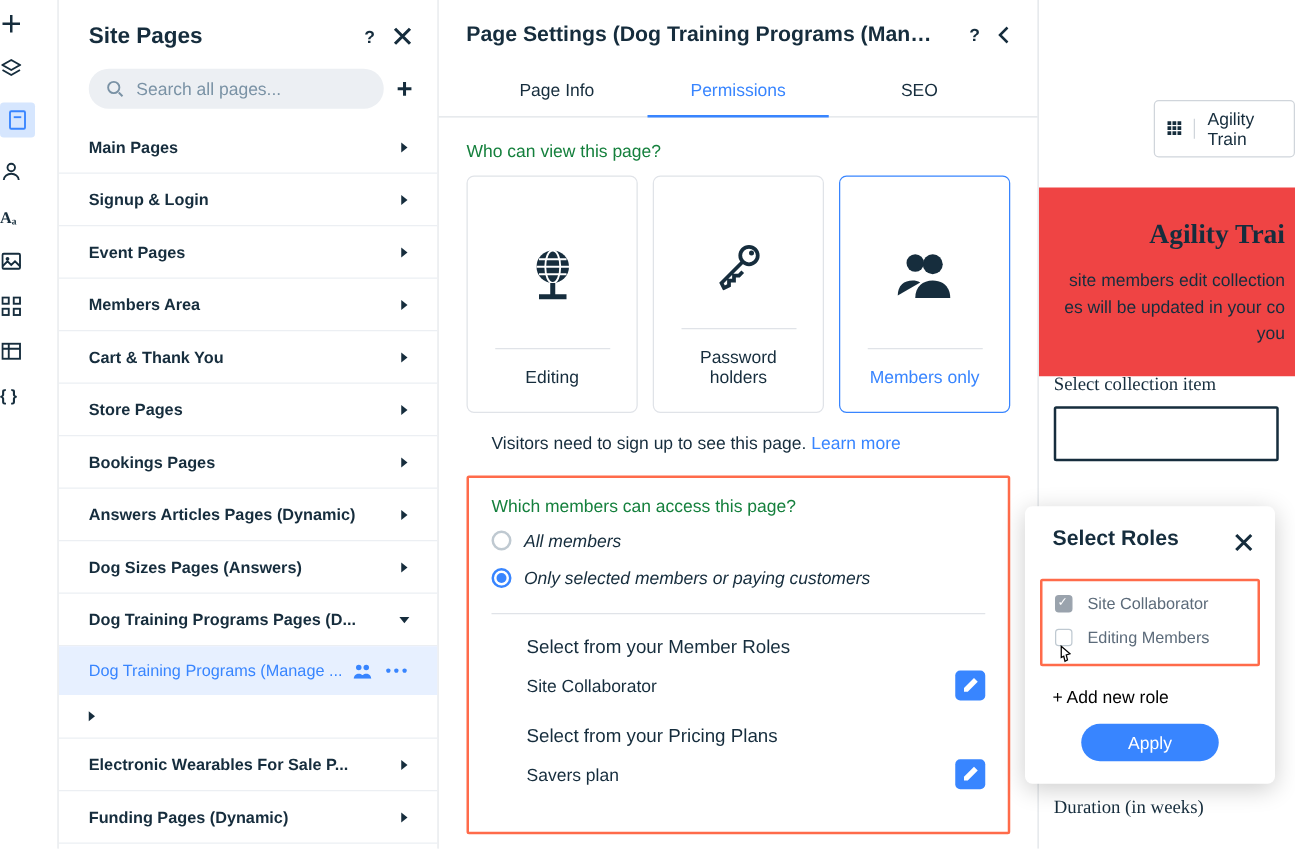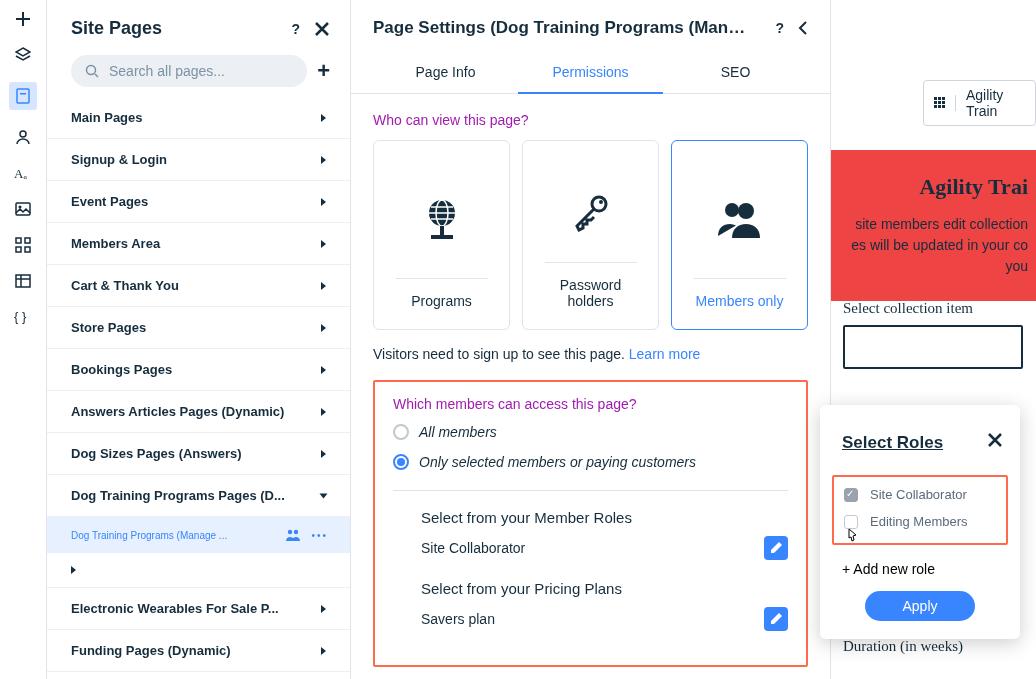--- a/index.html
+++ b/index.html
@@ -1,78 +1,78 @@
 <!DOCTYPE html>
 <html><head>
 <meta charset="utf-8">
 <style>
 * { box-sizing: border-box; margin: 0; padding: 0; }
 body { font-family: -apple-system, BlinkMacSystemFont, "Segoe UI", Helvetica, Arial, sans-serif; font-size: 14px; color: #162d3d; width: 1036px; height: 679px; overflow: hidden; background: #fff; position: relative; }
 
 
-.rail { position: absolute; left: 0; top: 0; width: 47px; height: 100%; border-right: 1px solid #e0e3e8; display: flex; flex-direction: column; align-items: center; padding-top: 10px; gap: 18px; }
+.rail { position: absolute; left: 0; top: 0; width: 47px; height: 100%; border-right: 1px solid #e0e3e8; display: flex; flex-direction: column; padding-top: 10px; gap: 18px; font-weight: bold; }
 .rail .ritem { width: 18px; height: 18px; display: flex; align-items: center; justify-content: center; cursor: pointer; color: #162d3d; }
 .rail .ritem.active { background: #d6e6fe; border-radius: 3px; width: 28px; height: 28px; color: #3885ff; }
 
 
 .pages-panel { position: absolute; left: 47px; top: 0; width: 304px; height: 100%; border-right: 1px solid #e0e3e8; background: #fff; display: flex; flex-direction: column; }
 .pp-header { display: flex; align-items: center; justify-content: space-between; padding: 18px 20px 16px 24px; }
 .pp-title { font-size: 18px; font-weight: 700; }
 .pp-header-actions { display: flex; gap: 14px; align-items: center; }
 .pp-search { display: flex; align-items: center; gap: 10px; padding: 0 20px 0 24px; margin-bottom: 10px; }
 .search-box { flex: 1; display: flex; align-items: center; background: #eceff3; border-radius: 18px; padding: 8px 14px; gap: 10px; }
 .search-box input { border: none; background: transparent; outline: none; font-size: 14px; flex: 1; color: #7a92a5; }
 .search-box input::placeholder { color: #7a92a5; }
 .add-btn { font-size: 22px; font-weight: 700; cursor: pointer; }
 
 .pp-list { flex: 1; overflow-y: auto; }
 .pp-row { display: flex; align-items: center; justify-content: space-between; padding: 13px 24px; font-size: 13px; font-weight: 700; border-bottom: 1px solid #eceff3; cursor: pointer; }
 .pp-row .arrow { width: 0; height: 0; border-top: 4px solid transparent; border-bottom: 4px solid transparent; border-left: 5px solid #162d3d; }
 .pp-row.expanded .arrow { transform: rotate(90deg); }
-.pp-subrow { display: flex; align-items: center; justify-content: space-between; padding: 12px 22px 12px 24px; font-size: 10px; font-weight: 400; background: #e7f0ff; color: #3885ff; cursor: pointer; }
+.pp-subrow { display: flex; align-items: center; justify-content: space-between; padding: 12px 22px 12px 24px; font-size: 13px; font-weight: 400; background: #e7f0ff; color: #3885ff; cursor: pointer; }
 .pp-subrow .sub-icons { display: flex; gap: 10px; align-items: center; color: #3885ff; }
 
 
 .settings-panel { position: absolute; left: 351px; top: 0; width: 480px; height: 100%; border-right: 1px solid #e0e3e8; background: #fff; display: flex; flex-direction: column; z-index: 5; }
 .sp-header { display: flex; align-items: center; justify-content: space-between; padding: 18px 22px 14px 22px; }
 .sp-title { font-size: 17px; font-weight: 700; white-space: nowrap; overflow: hidden; text-overflow: ellipsis; max-width: 380px; }
 .sp-header-actions { display: flex; gap: 14px; align-items: center; }
 .sp-tabs { display: flex; border-bottom: 1px solid #e0e3e8; padding: 0 22px; }
 .sp-tab { flex: 1; text-align: center; padding: 12px 0; font-size: 14px; cursor: pointer; }
 .sp-tab.active { color: #3885ff; border-bottom: 2px solid #3885ff; margin-bottom: -1px; }
 .sp-body { padding: 18px 22px; overflow-y: auto; flex: 1; }
-.sect-label { font-size: 14px; margin-bottom: 12px; color: #a21caf; }
+.sect-label { font-size: 14px; margin-bottom: 12px; color: #15803d; }
 
 .perm-cards { display: flex; gap: 12px; margin-bottom: 16px; }
 .perm-card { flex: 1; border: 1px solid #e0e3e8; border-radius: 6px; height: 190px; display: flex; flex-direction: column; align-items: center; justify-content: flex-end; padding: 20px 10px; cursor: pointer; position: relative; }
 .perm-card.selected { border-color: #3885ff; }
 .perm-card .card-icon { display: flex; align-items: center; justify-content: center; flex: 1; }
 .perm-card .card-label { font-size: 14px; padding-top: 14px; border-top: 1px solid #e0e3e8; width: 80%; text-align: center; }
 .perm-card.selected .card-label { color: #3885ff; }
 
 .link-text { color: #3885ff; cursor: pointer; }
-.visitors-line { font-size: 14px; margin-bottom: 18px; }
+.visitors-line { font-size: 14px; margin-bottom: 18px; margin-left: 20px; }
 
 .highlight-box { border: 2px solid #ff6b4a; padding: 14px 18px 18px 18px; border-radius: 2px; }
 .radio-row { display: flex; align-items: flex-end; gap: 10px; margin-bottom: 14px; cursor: pointer; font-style: italic; }
 .radio-row.last { margin-bottom: 20px; }
 .radio { width: 16px; height: 16px; border-radius: 50%; border: 2px solid #bfc9d1; position: relative; }
 .radio.checked { border-color: #3885ff; }
 .radio.checked::after { content: ""; position: absolute; width: 8px; height: 8px; background: #3885ff; border-radius: 50%; left: 2px; top: 2px; }
 .radio-label { font-size: 14px; }
 
 .sub-section { padding-left: 28px; border-top: 1px solid #e0e3e8; padding-top: 18px; }
 .sub-section h4 { font-size: 15px; font-weight: 400; margin-bottom: 10px; }
 .sub-section .item-row { display: flex; align-items: center; justify-content: space-between; margin-bottom: 20px; }
 .sub-section .item-row span { font-size: 14px; }
 .edit-btn { width: 24px; height: 24px; background: #3885ff; border-radius: 4px; display: flex; align-items: center; justify-content: center; cursor: pointer; }
 
 
 .roles-pop { position: absolute; left: 820px; top: 405px; width: 200px; background: #fff; box-shadow: 0 4px 20px rgba(0,0,0,0.2); border-radius: 6px; z-index: 20; }
-.rp-header { display: flex; align-items: flex-start; justify-content: space-between; padding: 28px 18px 14px 22px; text-decoration: underline; }
+.rp-header { display: flex; align-items: flex-end; justify-content: space-between; padding: 16px 18px 14px 22px; }
 .rp-title { font-size: 17px; font-weight: 700; }
 .rp-body { padding: 8px 12px 2px 12px; }
 .rp-roles-box { border: 2px solid #ff6b4a; border-radius: 2px; padding: 10px; }
 .rp-check-row { display: flex; align-items: center; gap: 12px; margin-bottom: 12px; cursor: pointer; position: relative; }
 .rp-check-row:last-child { margin-bottom: 4px; }
 .chk { width: 14px; height: 14px; border: 1px solid #bfc9d1; border-radius: 3px; position: relative; }
 .chk.checked { background: #9aa3ad; border-color: #9aa3ad; }
 .chk.checked::after { content: "✓"; color: #fff; font-size: 10px; position: absolute; left: 1px; top: -1px; }
 .rp-label { font-size: 13px; color: #5c6b7a; }
 .rp-add { color: #000000; font-size: 14px; padding: 14px 22px; cursor: pointer; }
@@ -269,21 +269,21 @@
       <div class="perm-card">
         <div class="card-icon">
             <svg width="42" height="46" viewBox="0 0 42 46">
               <circle cx="21" cy="16" r="13" fill="#162d3d"></circle>
               <ellipse cx="21" cy="16" rx="6" ry="13" fill="none" stroke="#fff" stroke-width="1.5"></ellipse>
               <path d="M8 16h26M10 10h22M10 22h22" stroke="#fff" stroke-width="1.5"></path>
               <rect x="19" y="29" width="4" height="10" fill="#162d3d"></rect>
               <rect x="10" y="38" width="22" height="4" fill="#162d3d"></rect>
             </svg>
           </div>
-        <div class="card-label">Programs</div>
+        <div class="card-label">Editing</div>
       </div>
       <div class="perm-card">
         <div class="card-icon">
             <svg width="40" height="40" viewBox="0 0 40 40">
               <circle cx="28" cy="12" r="7" fill="none" stroke="#162d3d" stroke-width="3"></circle>
               <circle cx="30" cy="10" r="2" fill="#162d3d"></circle>
               <path d="M23 17L6 34l2 4 4-2v-4h4v-4h4l3-3" fill="none" stroke="#162d3d" stroke-width="3"></path>
             </svg>
           </div>
         <div class="card-label">Password holders</div>

